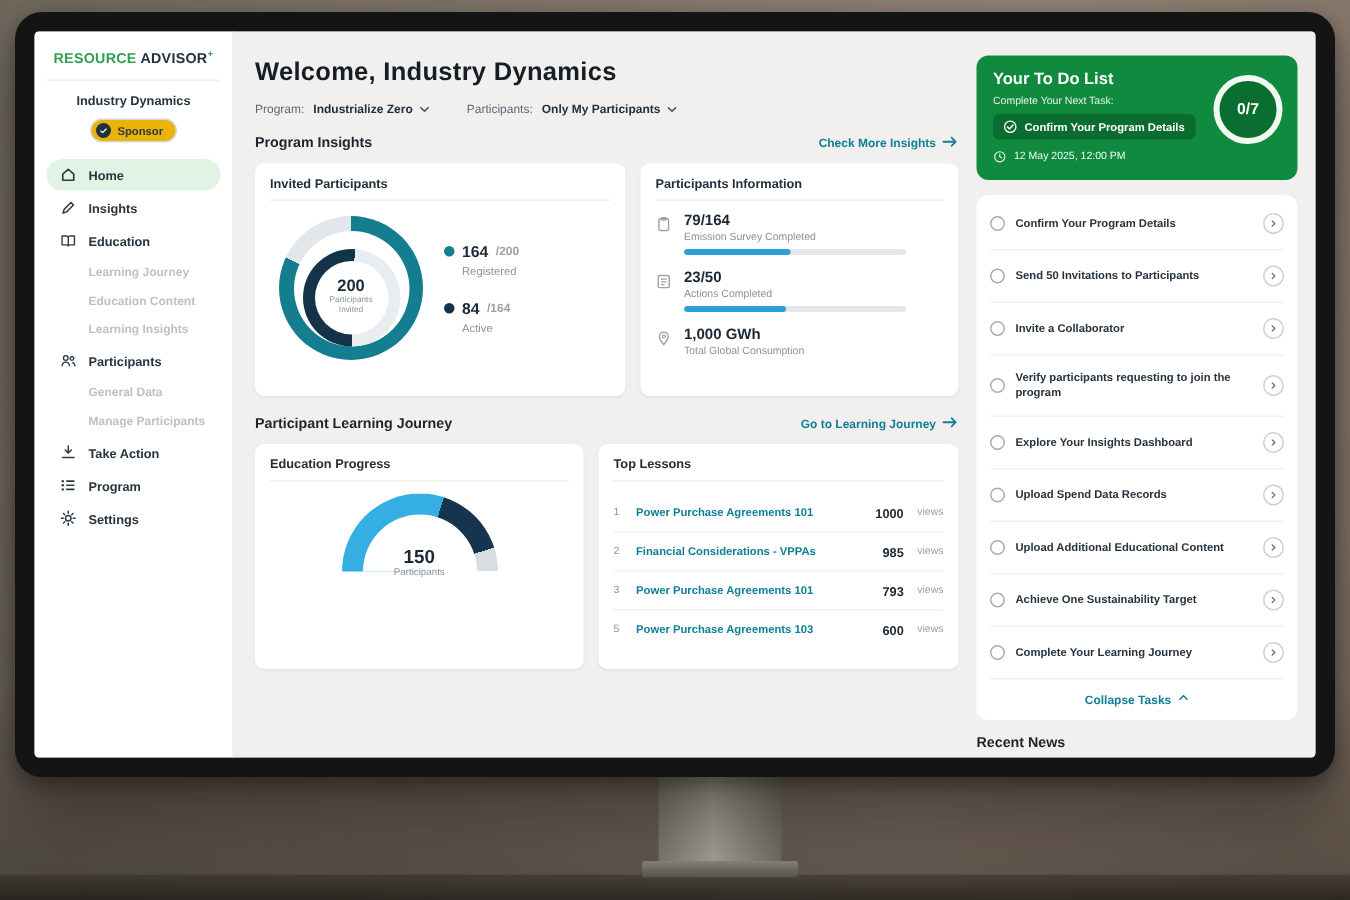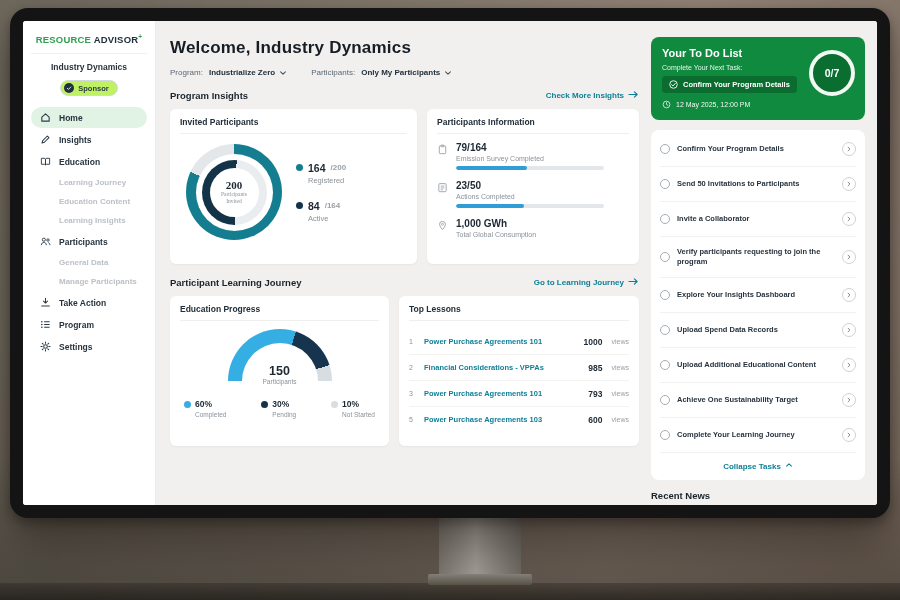--- a/index.html
+++ b/index.html
@@ -40,21 +40,21 @@
     padding: 12px 8px 8px; display: flex; flex-direction: column; flex: none; }
   .logo { text-align: center; font-weight: bold; font-size: 9.5px; letter-spacing: .2px;
     padding-bottom: 8px; border-bottom: 1px solid #f0f0ee; }
   .lg-green { color: #2f9e4f; }
   .lg-dark { color: #20303e; }
   .lg-plus { color: #2f9e4f; font-size: 6.5px; vertical-align: super; }
   .org { text-align: center; padding: 8px 0 10px; }
   .org-name { font-size: 8.5px; font-weight: bold; color: #27343f; margin-bottom: 5px; }
   .badge { display: inline-flex; align-items: center; gap: 4px; border: 1px solid #d4d8dc;
     border-radius: 10px; padding: 2px 8px 2px 3px; font-size: 7.5px; font-weight: bold;
-    color: #2a3744; cursor: pointer; background: #bef264; }
+    color: #2a3744; cursor: pointer; background: #eab308; }
   .badge-ico { width: 10px; height: 10px; border-radius: 50%; background: #223140;
     display: inline-flex; align-items: center; justify-content: center; color: #fff; flex: none; }
   .badge-ico svg { width: 6px; height: 6px; }
   .side-item { display: flex; align-items: center; gap: 8px; padding: 5px 9px;
     border-radius: 13px; font-size: 8.5px; font-weight: bold; color: #27343f;
     cursor: pointer; margin: 1px 0; }
   .side-item.active { background: #e1f3e5; }
   .side-item .ico { width: 11px; height: 11px; display: inline-flex; color: #2c3a47; flex: none; }
   .side-item .ico svg { width: 11px; height: 11px; }
   .side-sub { padding: 5px 9px 5px 28px; font-size: 8px; color: #bcc1c7;
@@ -83,21 +83,21 @@
   .row2 .card { height: 150px; }
   .card-title { font-size: 8.5px; font-weight: bold; color: #222e39; padding-bottom: 6px;
     border-bottom: 1px solid #efefed; margin-bottom: 8px; }
 
   
   .donut-body { display: flex; align-items: center; gap: 14px; padding: 2px 0 0 6px; }
   .ring-o { width: 96px; height: 96px; border-radius: 50%;
     background: conic-gradient(#147e90 0 295deg, #e3e7ea 295deg 360deg);
     display: flex; align-items: center; justify-content: center; }
   .hole-o { width: 77px; height: 77px; border-radius: 50%; background: #fff;
-    display: flex; align-items: center; justify-content: center; font-family: Liberation Serif, serif; }
+    display: flex; align-items: flex-end; justify-content: center; }
   .ring-i { width: 65px; height: 65px; border-radius: 50%;
     background: conic-gradient(from 180deg, #143349 0 184deg, #e9edf0 184deg 360deg);
     display: flex; align-items: center; justify-content: center; }
   .hole-i { width: 49px; height: 49px; border-radius: 50%; background: #fff;
     display: flex; flex-direction: column; align-items: center; justify-content: center;
     text-align: center; }
   .donut-center-val { font-size: 11px; font-weight: bold; color: #1c2833; }
   .donut-center-label { font-size: 5.5px; color: #8a929a; line-height: 1.3; width: 36px; }
   .donut-legend { display: flex; flex-direction: column; gap: 15px; }
   .leg-line { display: flex; align-items: center; gap: 5px; }
@@ -414,43 +414,20 @@
           <div class="gauge-wrap">
             <div class="gauge">
                 <div class="gauge-arc"></div>
                 <div class="gauge-hole"></div>
               </div>
             <div class="gauge-center">
               <div class="gauge-center-val">150</div>
               <div class="gauge-center-label">Participants</div>
             </div>
           </div>
-          <div class="gauge-legend">
-            <div>
-              <div class="gl-top">
-                  <span class="dot dot-cyan"></span>
-                  <span>60%</span>
-                </div>
-              <div class="gl-label">Completed</div>
-            </div>
-            <div>
-              <div class="gl-top">
-                  <span class="dot dot-navy"></span>
-                  <span>30%</span>
-                </div>
-              <div class="gl-label">Pending</div>
-            </div>
-            <div>
-              <div class="gl-top">
-                  <span class="dot dot-gray"></span>
-                  <span>10%</span>
-                </div>
-              <div class="gl-label">Not Started</div>
-            </div>
-          </div>
         </section>
 
         <section class="card">
           <div class="card-title">Top Lessons</div>
           <div class="lesson-row">
             <span class="lesson-rank">1</span>
             <span class="lesson-title">Power Purchase Agreements 101</span>
             <span class="lesson-views">1000</span>
             <span class="lesson-unit">views</span>
           </div>

